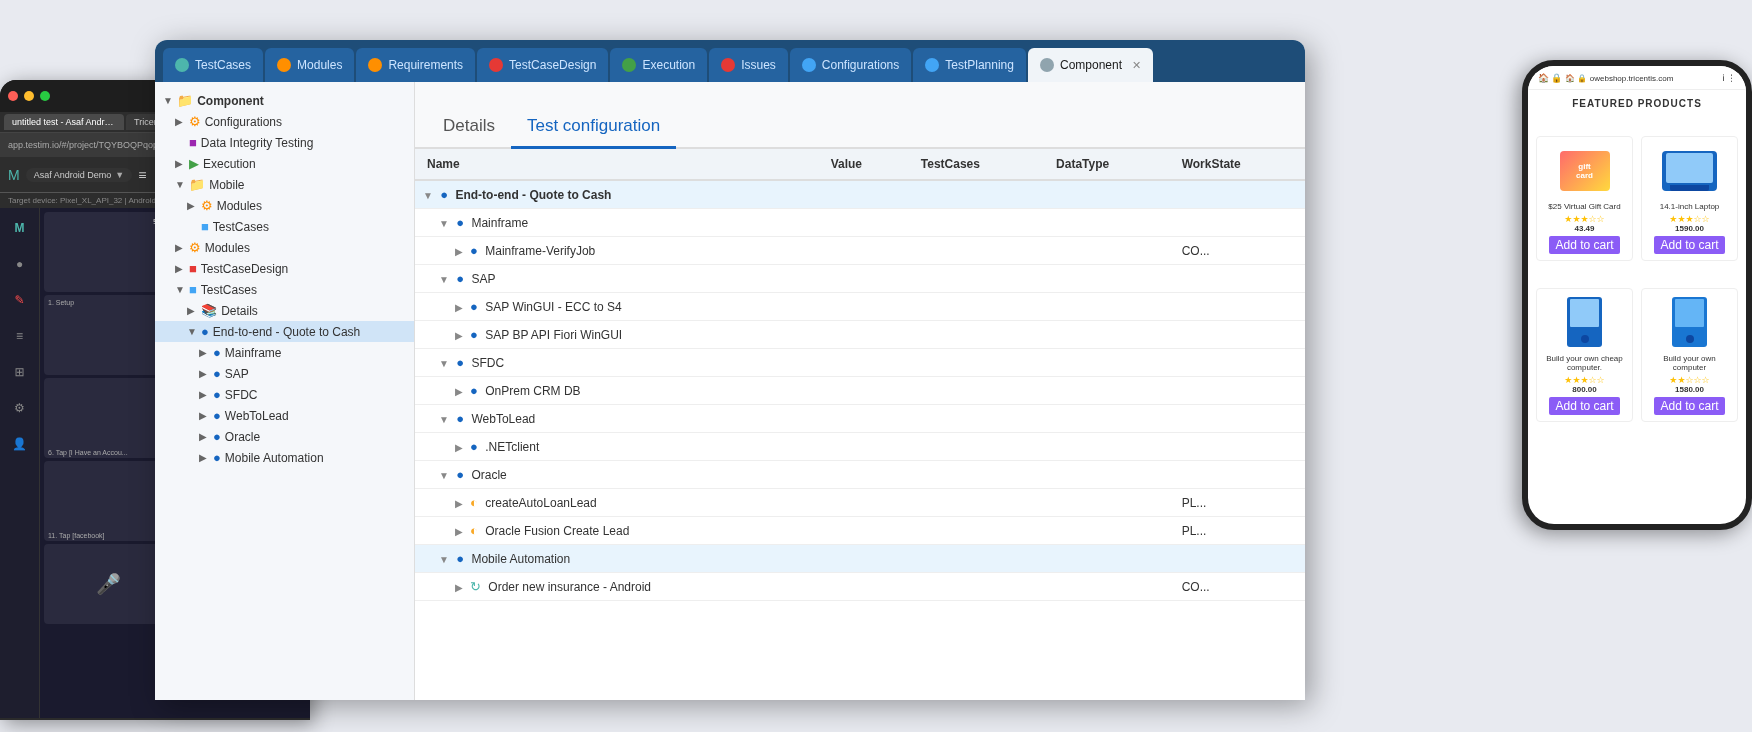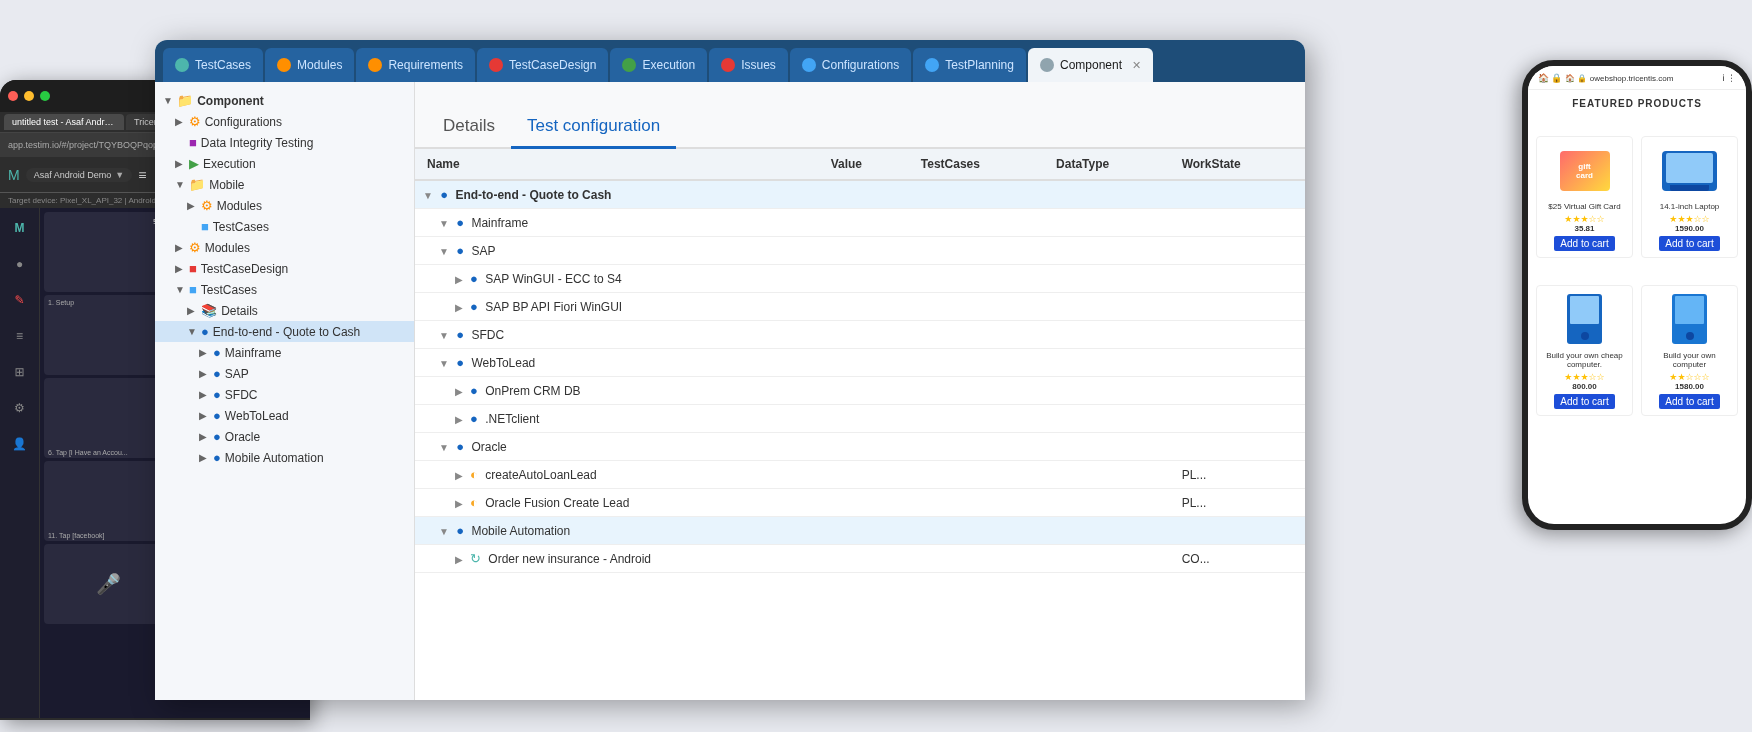--- a/index.html
+++ b/index.html
@@ -421,23 +421,23 @@
     .product-stars {
       color: #ffc107;
       font-size: 9px;
     }
     .product-price {
       font-size: 8px;
       color: #333;
       font-weight: 600;
     }
     .add-to-cart-btn {
-      background: #1d4ed8;
+      background: #8b5cf6;
       color: white;
-      font-size: 10px;
+      font-size: 12px;
       padding: 2px 6px;
       border-radius: 2px;
       margin-top: 3px;
       display: inline-block;
     }
 
     
     ::-webkit-scrollbar { width: 4px; }
     ::-webkit-scrollbar-track { background: #f1f1f1; }
     ::-webkit-scrollbar-thumb { background: #ccc; border-radius: 2px; }
@@ -694,20 +694,31 @@
                 <span class="row-expand">▼</span>
                 <span class="row-icon" style="color:#1565c0;">●</span>
                 <span>Mainframe</span>
               </td>
               <td></td>
               <td></td>
               <td></td>
               <td></td>
             </tr>
 
+            <tr>
+              <td class="indent-2">
+                <span class="row-expand">▶</span>
+                <span class="row-icon" style="color:#1565c0;">●</span>
+                <span>Mainframe-VerifyJob</span>
+              </td>
+              <td></td>
+              <td></td>
+              <td></td>
+              <td>CO...</td>
+            </tr>
 
             <tr>
               <td class="indent-1">
                 <span class="row-expand">▼</span>
                 <span class="row-icon" style="color:#1565c0;">●</span>
                 <span>SAP</span>
               </td>
               <td></td>
               <td></td>
               <td></td>
@@ -744,36 +755,36 @@
                 <span class="row-icon" style="color:#1565c0;">●</span>
                 <span>SFDC</span>
               </td>
               <td></td>
               <td></td>
               <td></td>
               <td></td>
             </tr>
 
             <tr>
+              <td class="indent-2">
+                <span class="row-expand">▶</span>
+                <span class="row-icon" style="color:#1565c0;">●</span>
+                <span>OnPrem CRM DB</span>
+              </td>
+              <td></td>
+              <td></td>
+              <td></td>
+              <td></td>
+            </tr>
+
+            <tr>
               <td class="indent-1">
                 <span class="row-expand">▼</span>
                 <span class="row-icon" style="color:#1565c0;">●</span>
                 <span>WebToLead</span>
-              </td>
-              <td></td>
-              <td></td>
-              <td></td>
-              <td></td>
-            </tr>
-
-            <tr>
-              <td class="indent-2">
-                <span class="row-expand">▶</span>
-                <span class="row-icon" style="color:#1565c0;">●</span>
-                <span>OnPrem CRM DB</span>
               </td>
               <td></td>
               <td></td>
               <td></td>
               <td></td>
             </tr>
 
             <tr>
               <td class="indent-2">
                 <span class="row-expand">▶</span>
@@ -861,21 +872,21 @@
     <div class="phone-content">
       <div class="featured-header">FEATURED PRODUCTS</div>
       <div class="product-grid">
 
         <div class="product-card">
           <div class="product-img">
             <div class="gift-card">gift<br>card</div>
           </div>
           <div class="product-name">$25 Virtual Gift Card</div>
           <div class="product-stars">★★★☆☆</div>
-          <div class="product-price">35.81</div>
+          <div class="product-price">43.49</div>
           <div class="add-to-cart-btn">Add to cart</div>
         </div>
 
         <div class="product-card">
           <div class="product-img">
             <div class="laptop-img">
               <div class="laptop-screen"></div>
               <div class="laptop-base"></div>
             </div>
           </div>

